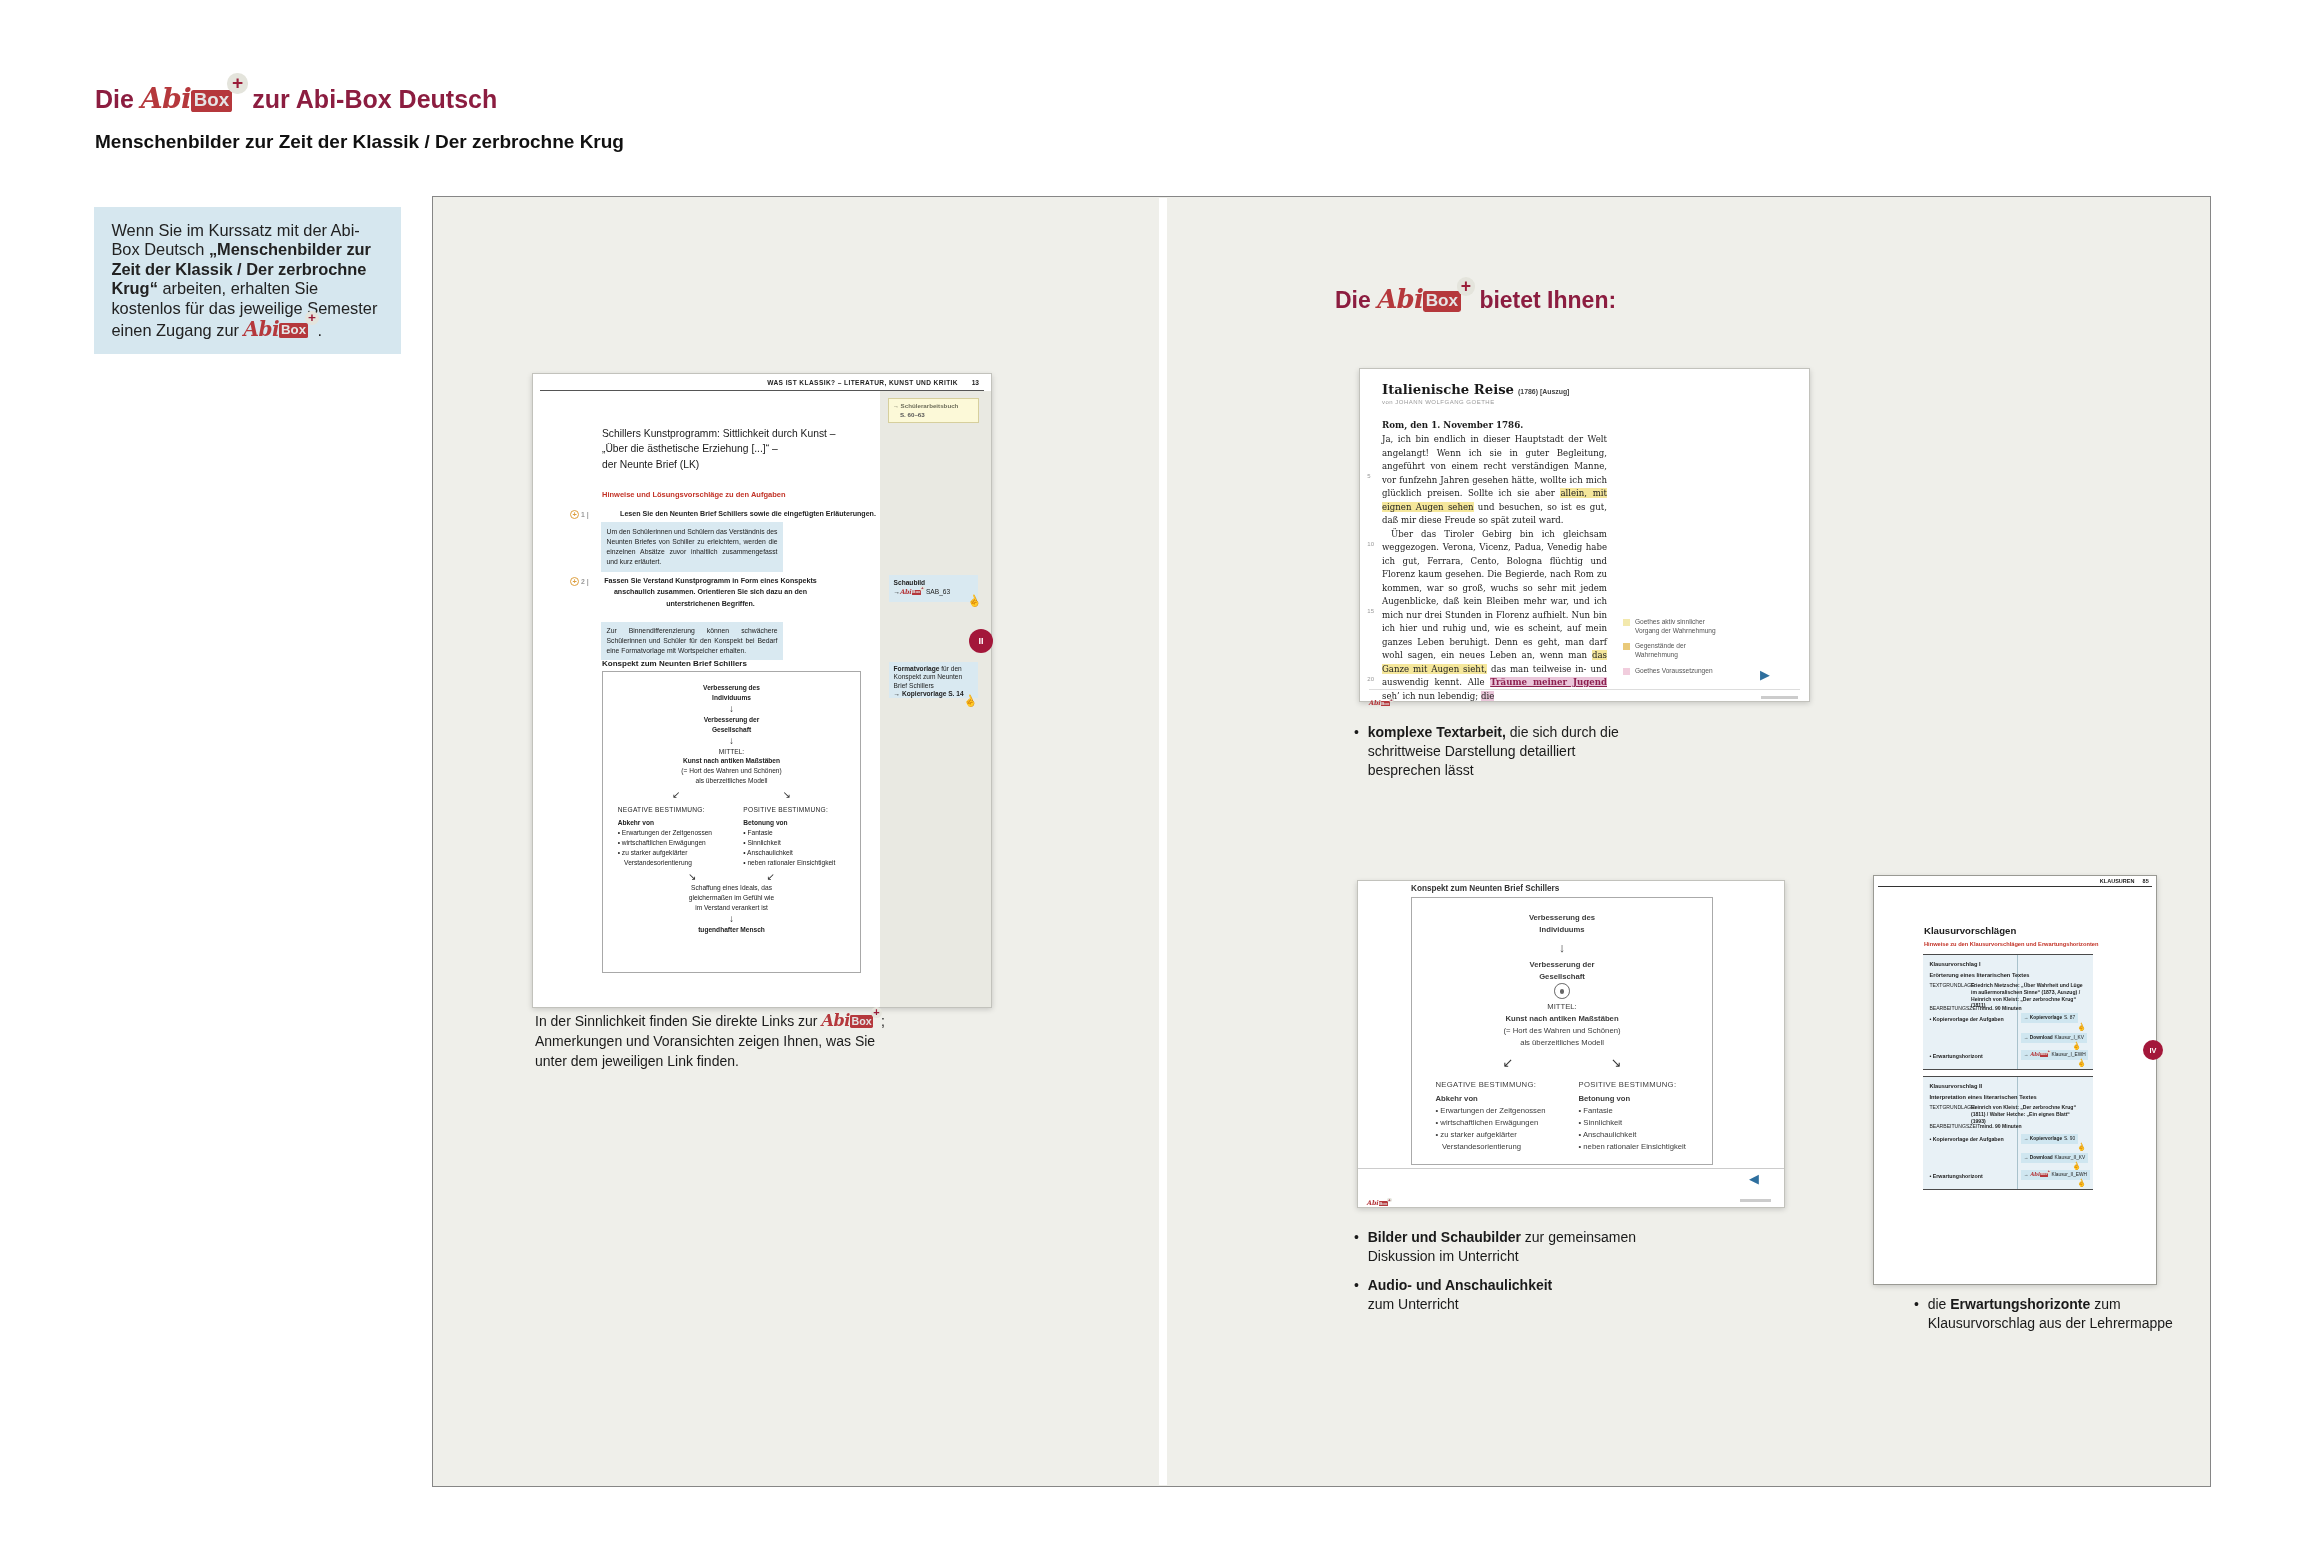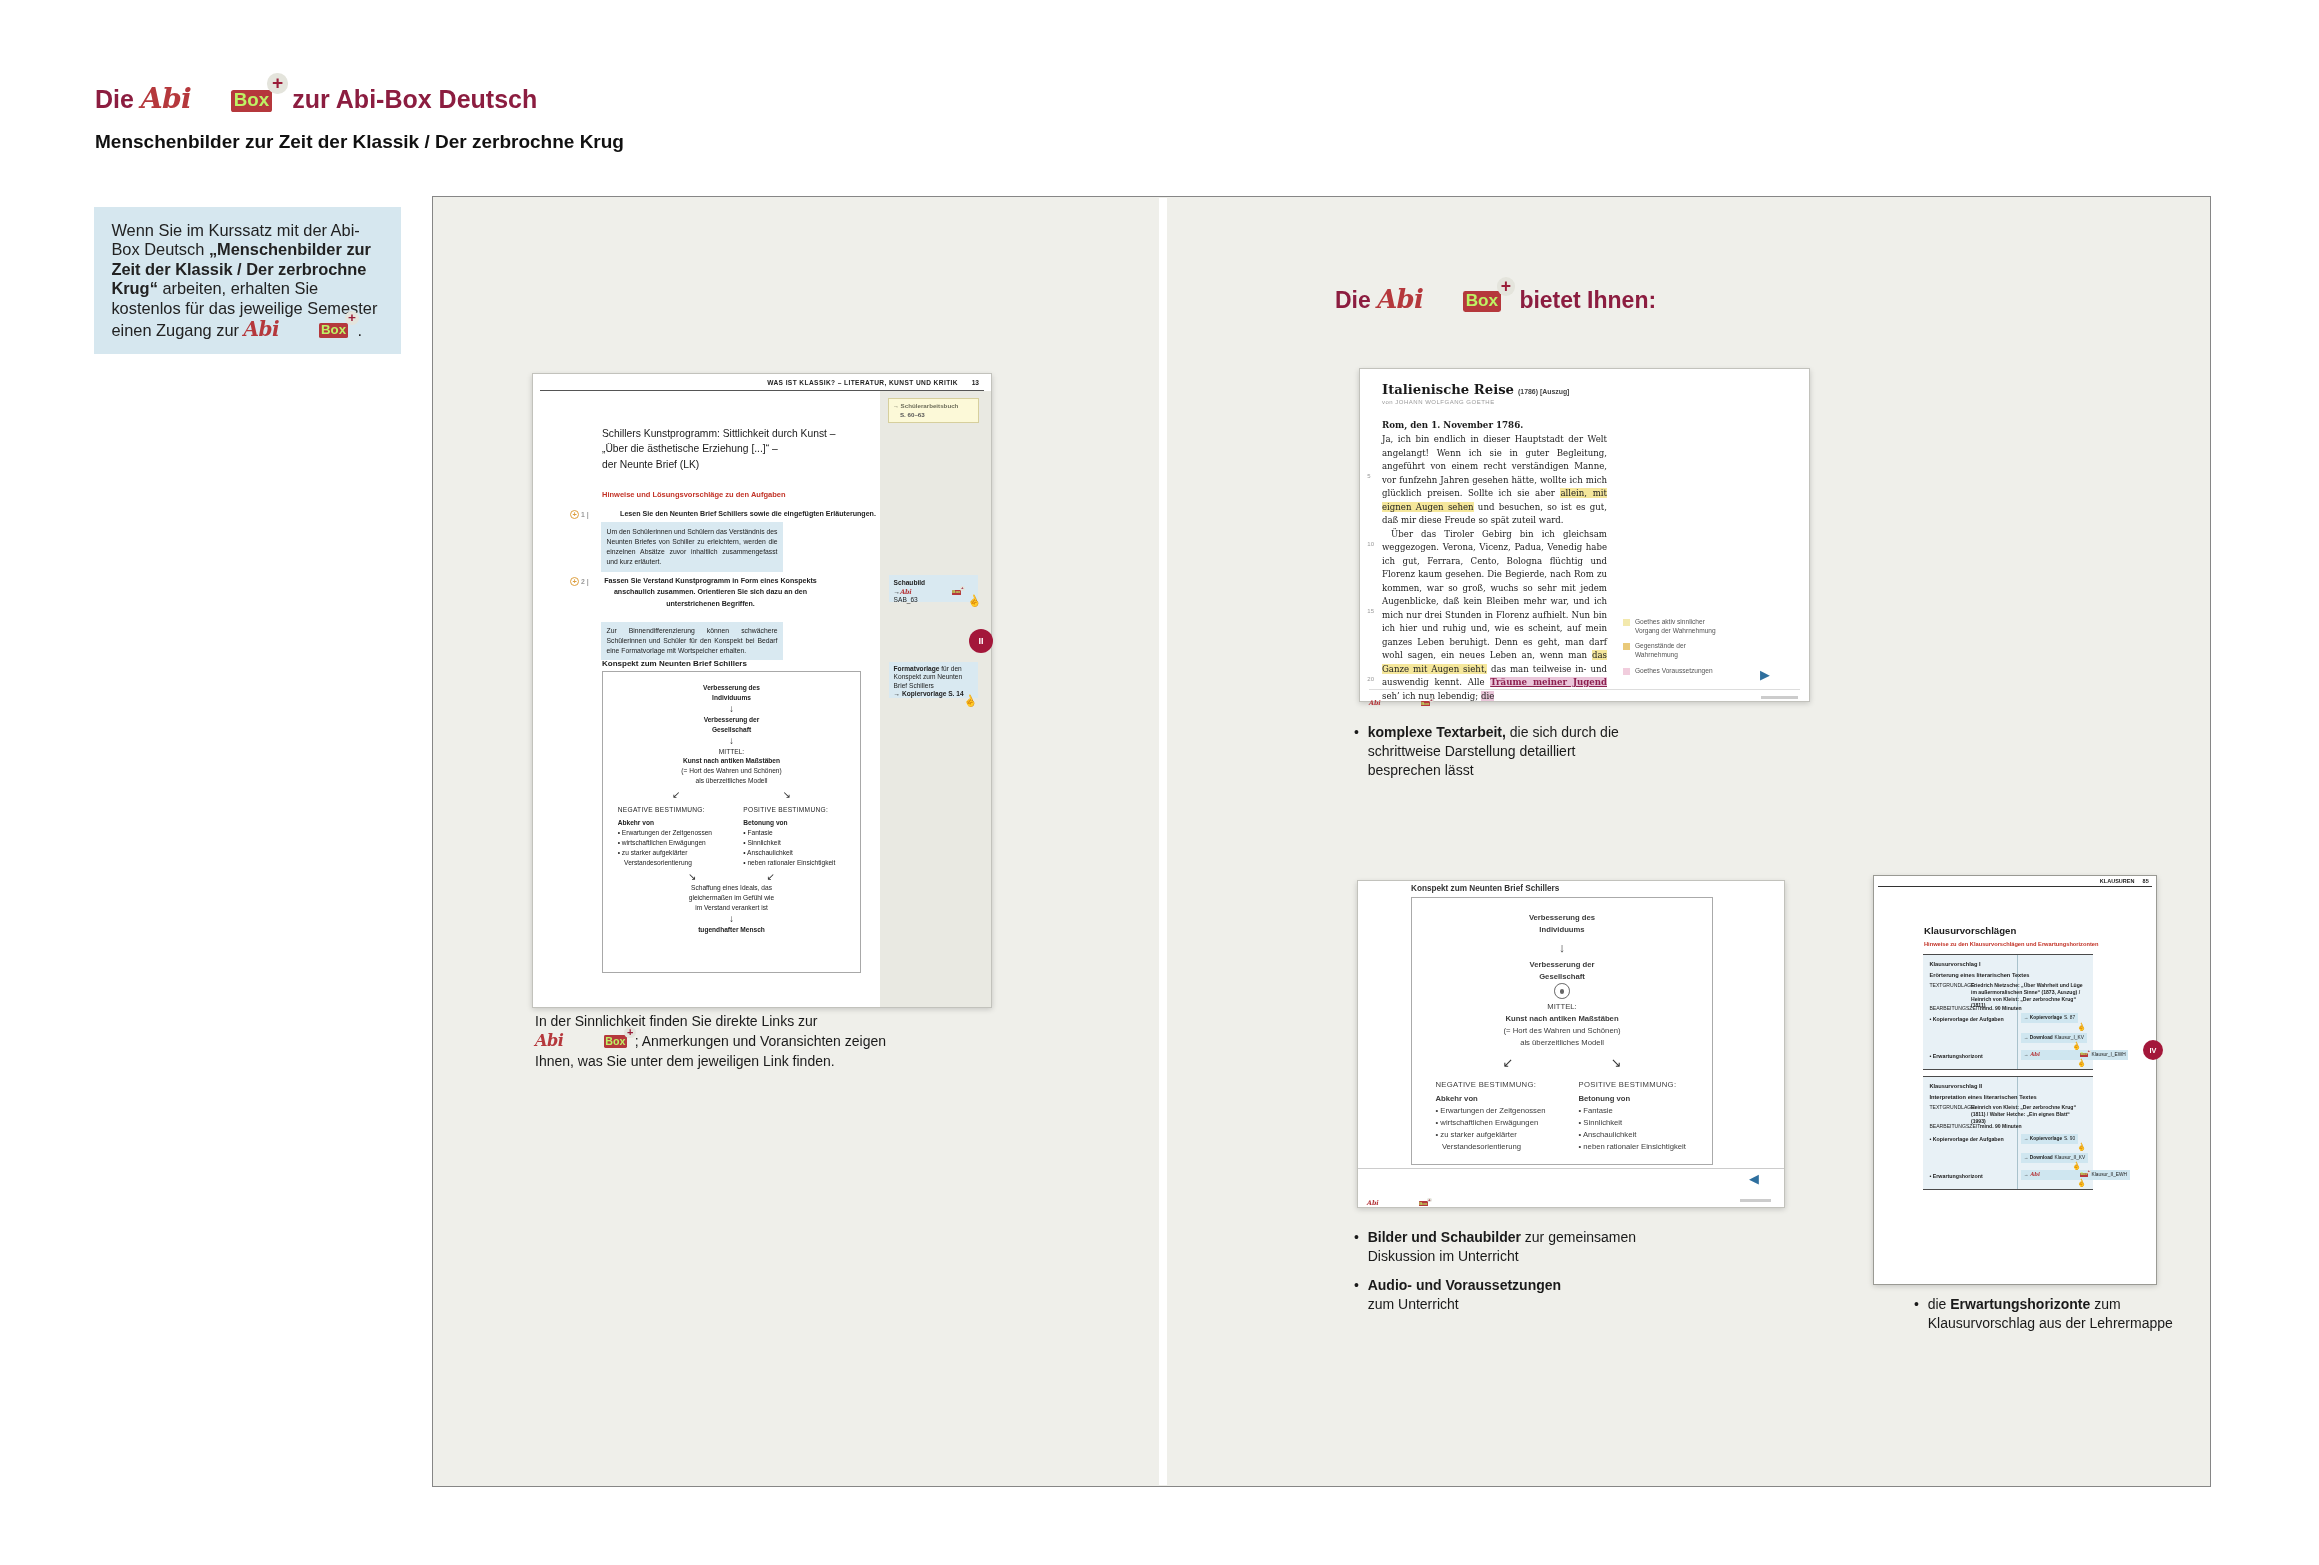--- a/index.html
+++ b/index.html
@@ -4,21 +4,21 @@
 <style>
   html,body{margin:0;padding:0;background:#fff;}
   body{width:2320px;height:1565px;font-family:"Liberation Sans",sans-serif;color:#1a1a1a;}
   .root{position:relative;width:2320px;height:1565px;overflow:hidden;background:#fff;}
   .abs{position:absolute;}
   b{font-weight:bold;}
 
   
   .logo{display:inline-block;position:relative;line-height:1;padding-right:.55em;white-space:nowrap;}
   .logo .abi{font-family:"DejaVu Serif",serif;font-style:italic;font-weight:bold;color:#b5383c;font-size:1.18em;letter-spacing:-.03em;}
-  .logo .boxw{display:inline-block;background:#b5383c;color:#bef264;font-weight:bold;font-size:.78em;padding:.06em .16em .12em;border-radius:.14em;vertical-align:.1em;font-family:"Liberation Sans",sans-serif;font-style:normal;margin-left:40px;}
+  .logo .boxw{display:inline-block;background:#b5383c;color:#e5e5e5;font-weight:bold;font-size:.78em;padding:.06em .16em .12em;border-radius:.14em;vertical-align:.1em;font-family:"Liberation Sans",sans-serif;font-style:normal;}
   .logo .plusb{position:absolute;top:-.55em;right:-.12em;width:1.05em;height:1.05em;border-radius:50%;background:#e4e4dc;color:#9a1c38;font-weight:bold;font-size:.8em;line-height:1.05em;text-align:center;font-family:"Liberation Sans",sans-serif;font-style:normal;}
   .s26{font-size:24px;} .s25{font-size:22px;} .s17{font-size:17px;} .s15{font-size:13.7px;} .s6{font-size:5.5px;} .s5{font-size:4.6px;}
 
   
   .brand-title{left:95px;top:84px;font-size:25px;font-weight:bold;color:#8c1d40;}
   .subtitle{left:95px;top:131px;font-size:19px;font-weight:bold;color:#111;}
   .intro-note{left:94px;top:207px;width:307px;background:#d6e7ef;padding:13.7px 17.4px;box-sizing:border-box;font-size:16.4px;line-height:19.6px;color:#222;}
 
   
   .panel{left:432px;top:196px;width:1779px;height:1291px;background:#efefea;border:1.8px solid #868686;box-sizing:border-box;}
@@ -342,21 +342,21 @@
     <span class="abs logo s6" style="left:9.1px;top:311px;"><span class="abi">Abi</span><span class="boxw">Box</span><span class="plusb">+</span></span>
     <div class="abs footbar" style="right:12.8px;top:318px;width:31px;"></div>
   </div>
 
   <div class="abs bullet" style="left:1354px;top:1228px;">
     <span class="dot">•</span>
     <span class="bt"><b>Bilder und Schaubilder</b><span> zur gemeinsamen Diskussion im Unterricht</span></span>
   </div>
   <div class="abs bullet" style="left:1354px;top:1276px;">
     <span class="dot">•</span>
-    <span class="bt"><b style="display:block;">Audio- und Voraussetzungen</b><span>zum Unterricht</span></span>
+    <span class="bt"><b style="display:block;">Audio- und Anschaulichkeit</b><span>zum Unterricht</span></span>
   </div>
 
   <div class="abs shot klausur">
     <div class="abs kl-hdr">
       <span>KLAUSUREN</span>
       <span>85</span>
     </div>
     <div class="abs kl-rule"></div>
     <div class="abs kl-title">Klausurvorschlägen</div>
     <div class="abs kl-red">Hinweise zu den Klausurvorschlägen und Erwartungshorizonten</div>

